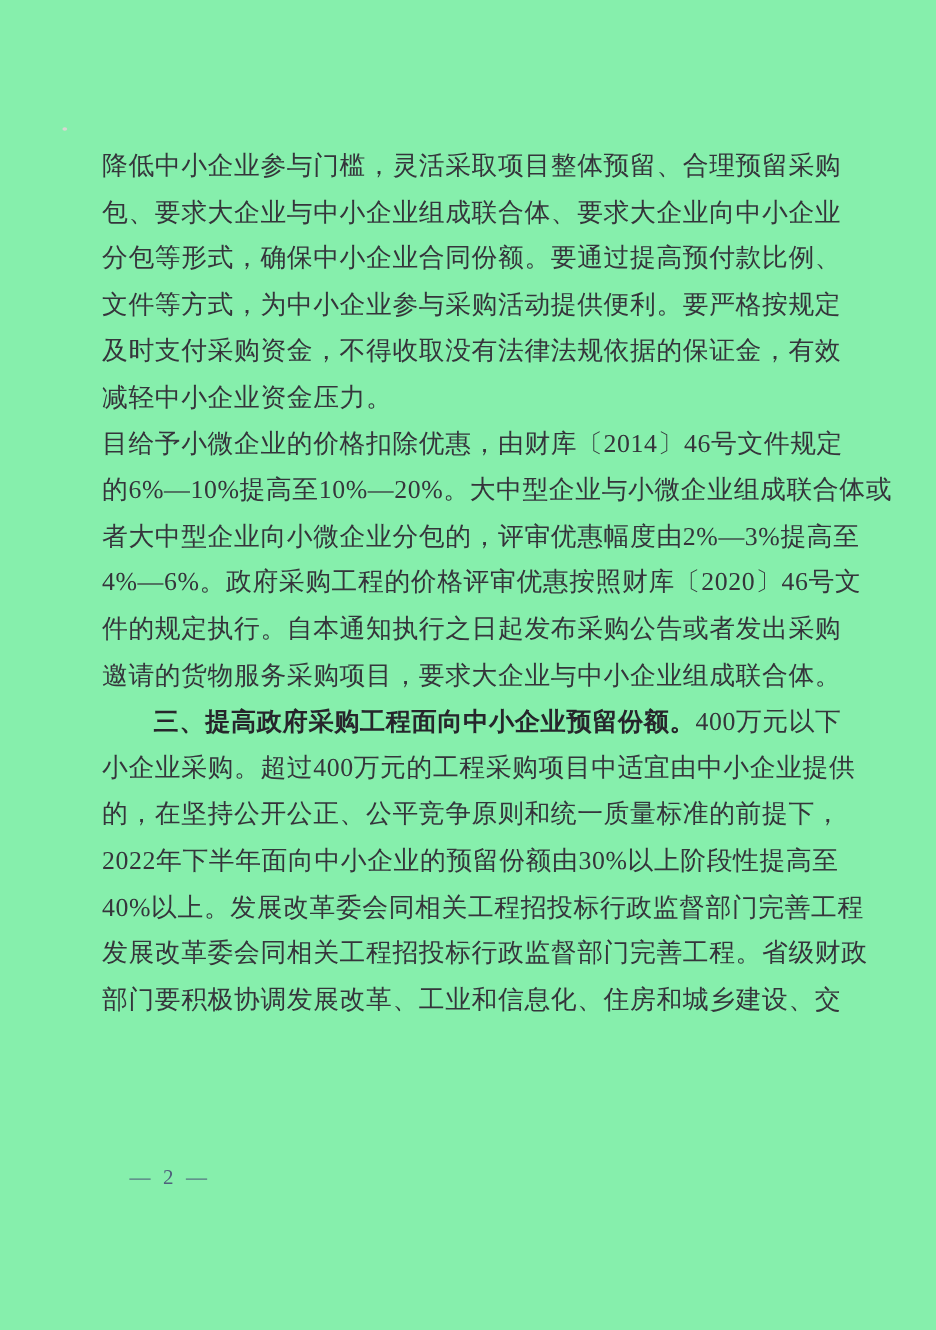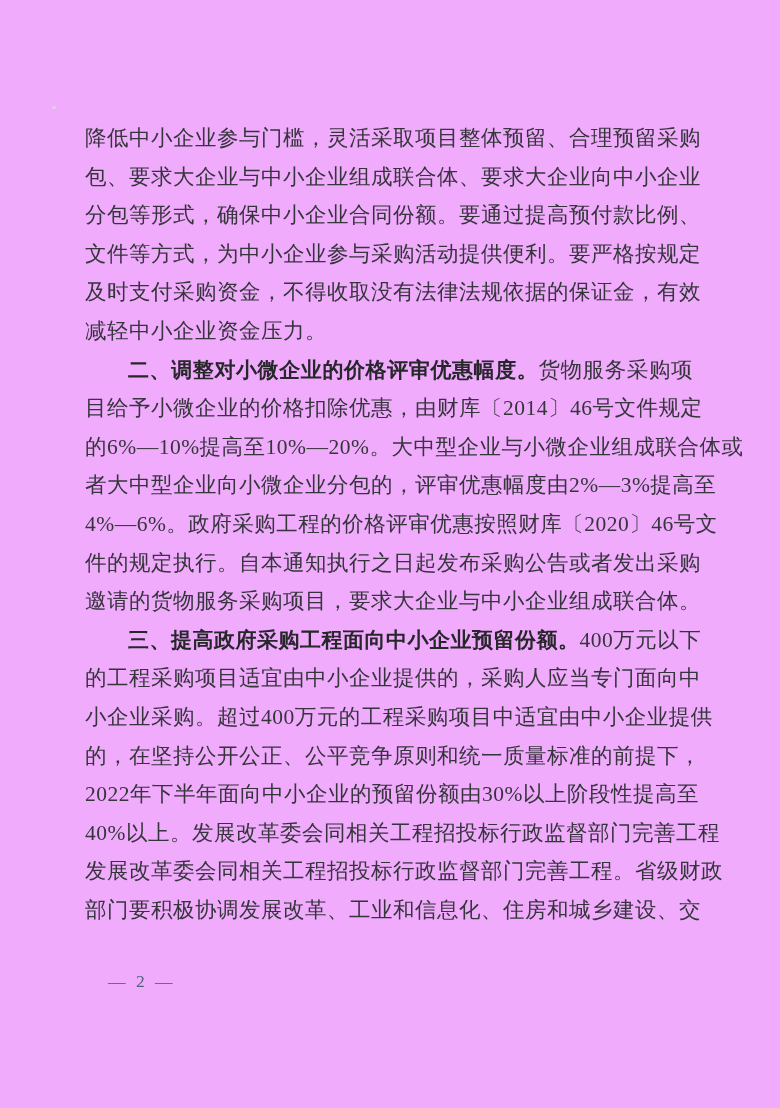--- a/index.html
+++ b/index.html
@@ -5,21 +5,21 @@
   html, body {
     margin: 0;
     padding: 0;
     background: #f4f4f2;
   }
   .page {
     position: relative;
     width: 780px;
     height: 1108px;
     margin: 0 auto;
-    background: #f0abfc;
+    background: #86efac;
     overflow: hidden;
     font-family: "Liberation Serif", "DejaVu Serif", serif;
     color: #35353b;
   }
   .scan-speck {
     position: absolute;
     left: 52px;
     top: 106px;
     width: 4px;
     height: 3px;
@@ -71,29 +71,27 @@
 
 <div class="page">
   <div class="scan-speck"></div>
   <div class="body-text">
       <div class="line fill"><span class="seg">降低中小企业参与门槛，灵活采取项目整体预留、合理预留采购</span></div>
       <div class="line fill"><span class="seg">包、要求大企业与中小企业组成联合体、要求大企业向中小企业</span></div>
       <div class="line fill"><span class="seg">分包等形式，确保中小企业合同份额。要通过提高预付款比例、</span></div>
       <div class="line fill"><span class="seg">文件等方式，为中小企业参与采购活动提供便利。要严格按规定</span></div>
       <div class="line fill"><span class="seg">及时支付采购资金，不得收取没有法律法规依据的保证金，有效</span></div>
       <div class="line"><span class="seg">减轻中小企业资金压力。</span></div>
-      <div class="line indent fill"><span class="seg seg-bold">二、调整对小微企业的价格评审优惠幅度。</span><span class="seg">货物服务采购项</span></div>
       <div class="line fill"><span class="seg">目给予小微企业的价格扣除优惠，由财库〔2014〕46号文件规定</span></div>
       <div class="line fill"><span class="seg">的6%—10%提高至10%—20%。大中型企业与小微企业组成联合体或</span></div>
       <div class="line fill"><span class="seg">者大中型企业向小微企业分包的，评审优惠幅度由2%—3%提高至</span></div>
       <div class="line fill"><span class="seg">4%—6%。政府采购工程的价格评审优惠按照财库〔2020〕46号文</span></div>
       <div class="line fill"><span class="seg">件的规定执行。自本通知执行之日起发布采购公告或者发出采购</span></div>
       <div class="line fill"><span class="seg">邀请的货物服务采购项目，要求大企业与中小企业组成联合体。</span></div>
       <div class="line indent fill"><span class="seg seg-bold">三、提高政府采购工程面向中小企业预留份额。</span><span class="seg">400万元以下</span></div>
-      <div class="line fill"><span class="seg">的工程采购项目适宜由中小企业提供的，采购人应当专门面向中</span></div>
       <div class="line fill"><span class="seg">小企业采购。超过400万元的工程采购项目中适宜由中小企业提供</span></div>
       <div class="line fill"><span class="seg">的，在坚持公开公正、公平竞争原则和统一质量标准的前提下，</span></div>
       <div class="line fill"><span class="seg">2022年下半年面向中小企业的预留份额由30%以上阶段性提高至</span></div>
       <div class="line fill"><span class="seg">40%以上。发展改革委会同相关工程招投标行政监督部门完善工程</span></div>
       <div class="line fill"><span class="seg">发展改革委会同相关工程招投标行政监督部门完善工程。省级财政</span></div>
       <div class="line fill"><span class="seg">部门要积极协调发展改革、工业和信息化、住房和城乡建设、交</span></div>
     </div>
   <div class="page-number">— 2 —</div>
 </div>
 

